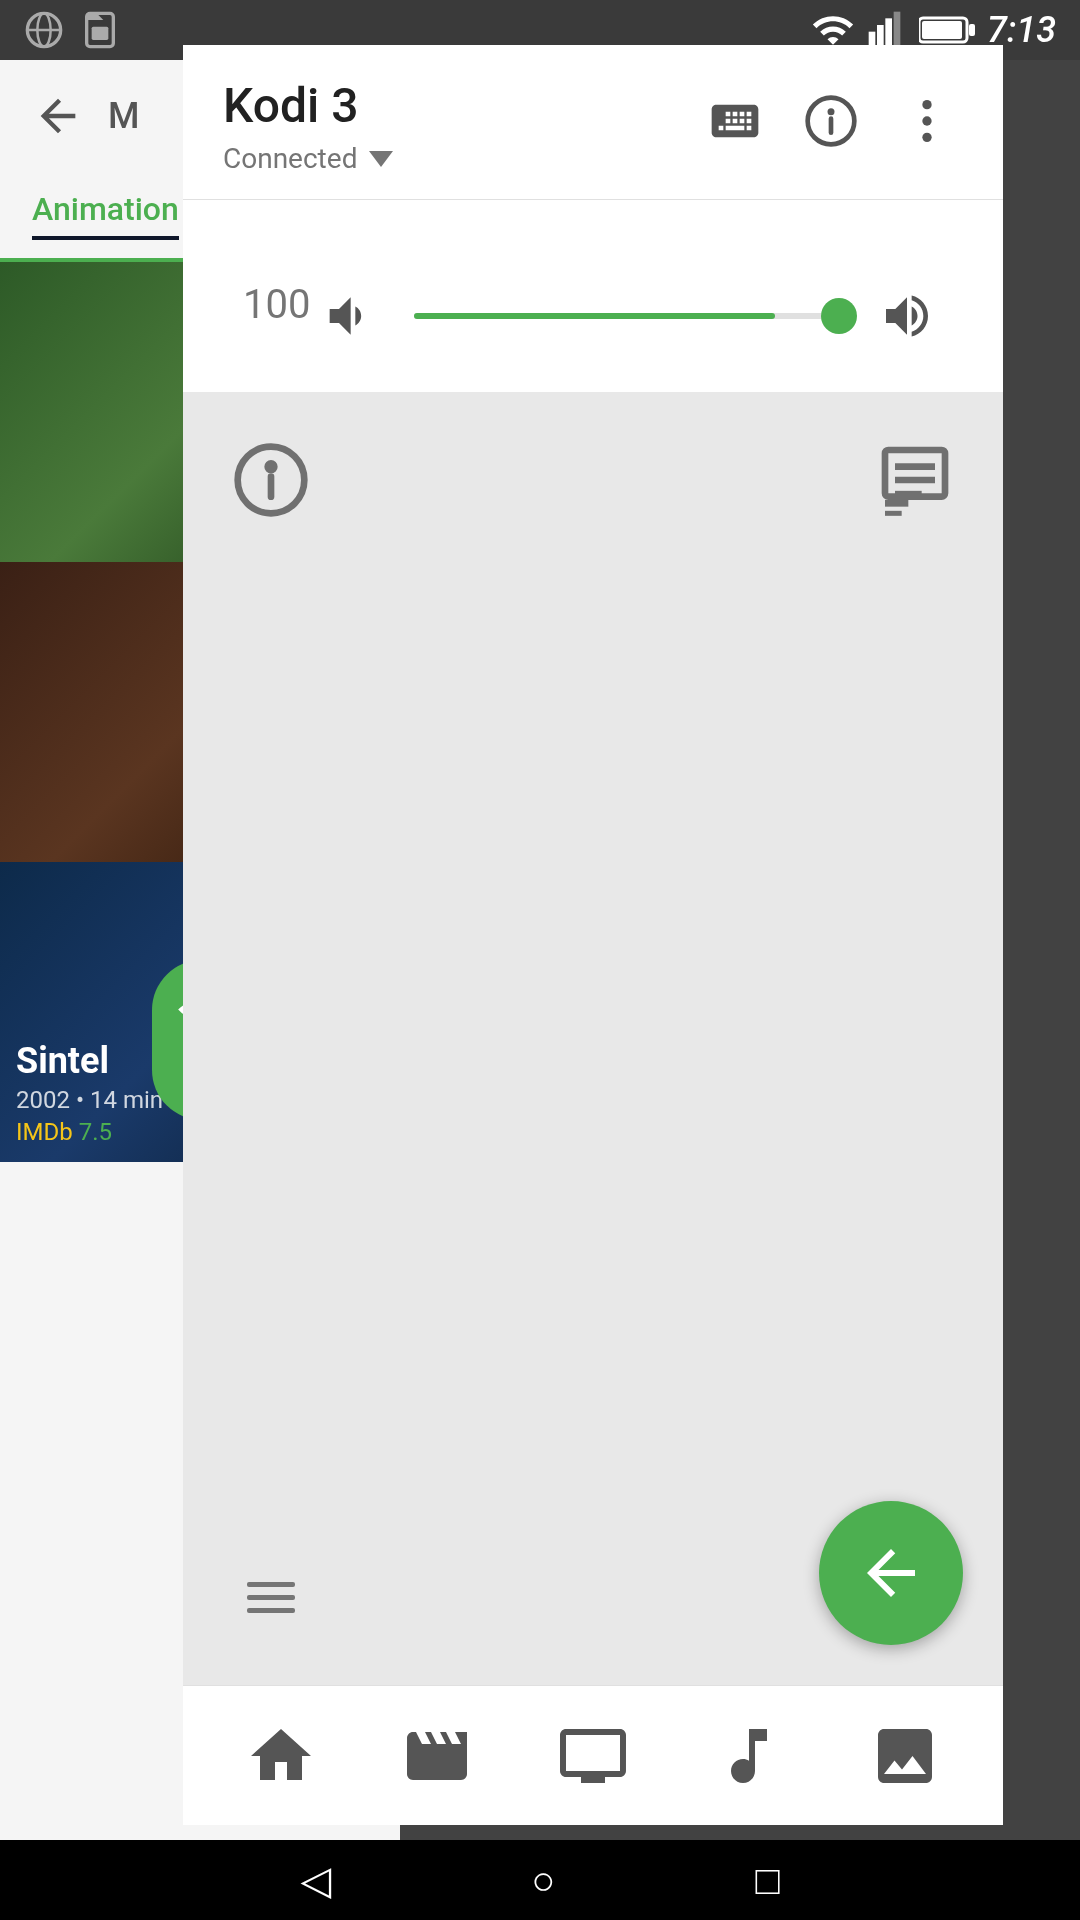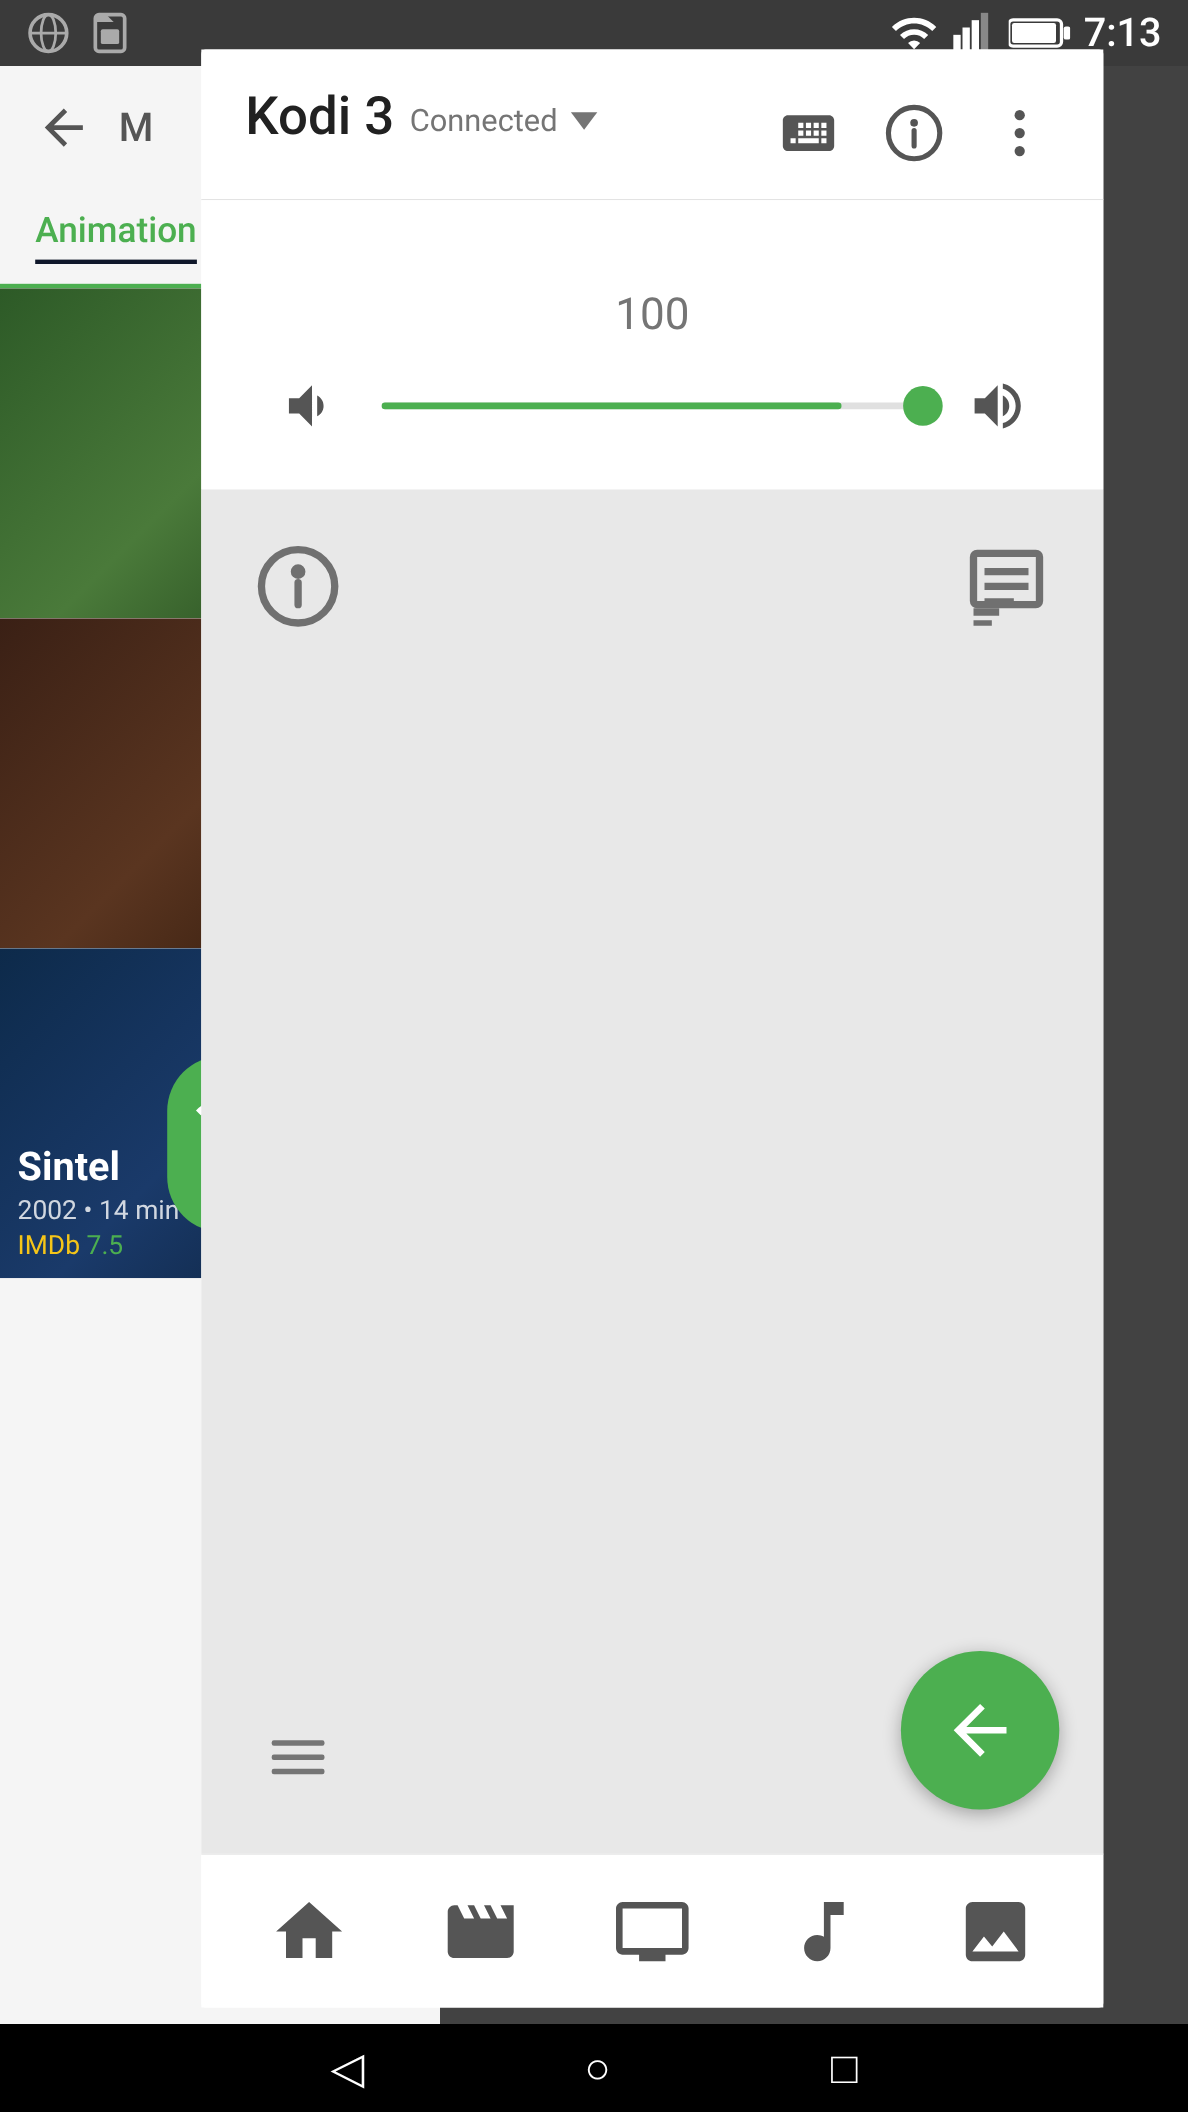--- a/index.html
+++ b/index.html
@@ -46,20 +46,21 @@
     .status-bar-right {
       display: flex;
       align-items: center;
       gap: 12px;
     }
 
     .status-time {
       color: white;
       font-size: 36px;
       font-weight: 500;
+      font-style: italic;
     }
 
     
     .bg-content {
       position: absolute;
       top: 60px; left: 0;
       width: 400px;
       height: 1860px;
       background: #f5f5f5;
     }
@@ -158,22 +159,21 @@
       background: white;
       padding: 32px 40px 24px 40px;
       display: flex;
       align-items: flex-start;
       justify-content: space-between;
       border-bottom: 1px solid #e0e0e0;
     }
 
     .panel-title-block {
       display: flex;
-      flex-direction: row;
-      gap: 14px;
+      flex-direction: column;
     }
 
     .panel-title {
       font-size: 48px;
       font-weight: 500;
       color: #212121;
     }
 
     .panel-subtitle {
       display: flex;
@@ -201,21 +201,21 @@
       align-items: center;
       justify-content: center;
       cursor: pointer;
       border-radius: 50%;
     }
 
     
     .volume-section {
       padding: 80px 60px 40px 60px;
       display: flex;
-      flex-direction: column;
+      flex-direction: row;
       align-items: center;
       background: white;
     }
 
     .volume-value {
       font-size: 40px;
       color: #757575;
       margin-bottom: 24px;
     }
 

